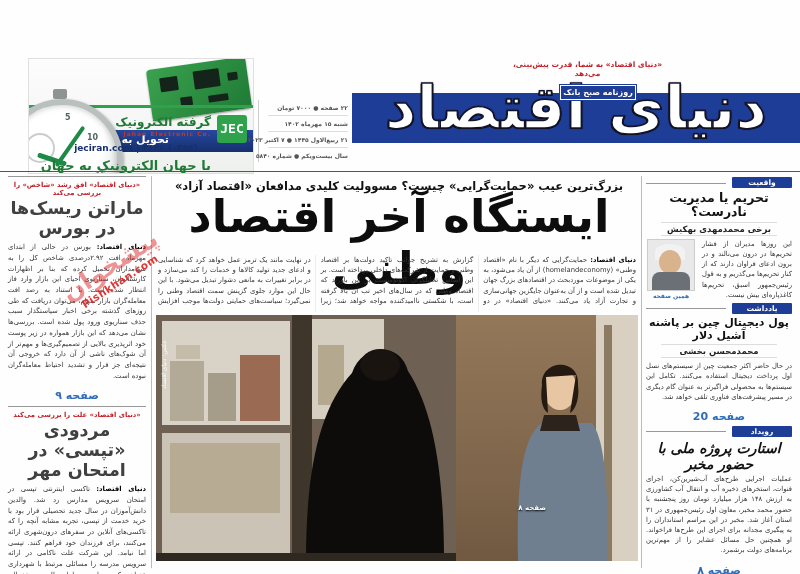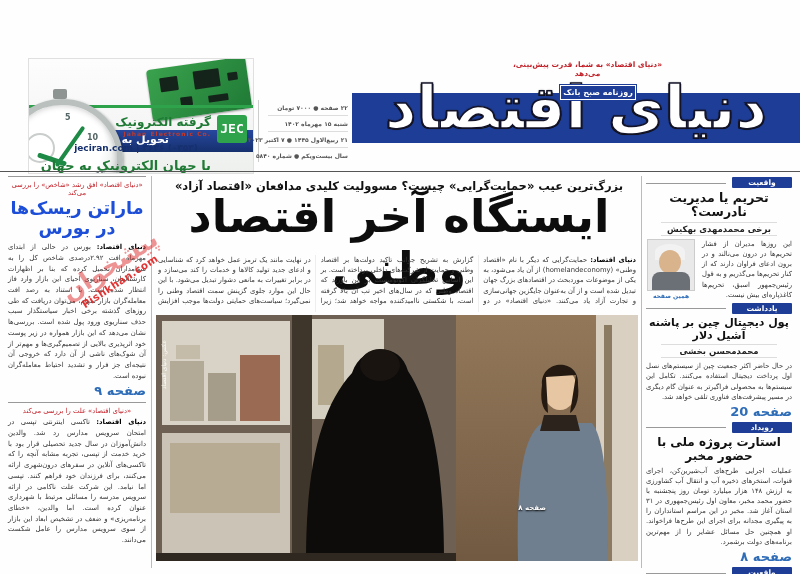--- a/index.html
+++ b/index.html
@@ -51,25 +51,25 @@
       color:#fff;font-weight:bold;font-size:13px;text-align:center;line-height:28px;font-family:"DejaVu Sans Mono",monospace;}
   #ad-brand-fa{position:absolute;right:42px;top:56px;font-size:12px;font-weight:bold;color:#1f7a35;}
   #ad-brand-en{position:absolute;right:42px;top:71px;font-size:6px;font-weight:bold;color:#c0392b;letter-spacing:1px;direction:ltr;}
   #ad-contact{position:absolute;right:42px;top:84px;font-size:9px;font-weight:bold;color:#16306e;direction:ltr;text-align:center;width:150px;}
   #ad-tagline{position:absolute;right:42px;top:99px;font-size:13px;font-weight:bold;color:#1f7a35;}
   
   .vline{width:1px;background:#bbb;}
   
   #lcol{left:8px;top:176px;width:138px;}
   .l-art{border-top:1px solid #999;padding-top:4px;margin-bottom:4px;}
-  .kicker-red{font-size:6.8px;font-weight:normal;color:#c22028;text-align:center;margin-bottom:2px;}
-  .l-title{font-size:17.5px;line-height:1.12;font-weight:bold;color:#1d4ed8;text-align:center;margin:1px 0 4px;}
+  .kicker-red{font-size:6.8px;font-weight:bold;color:#c22028;text-align:center;margin-bottom:2px;}
+  .l-title{font-size:17.5px;line-height:1.12;font-weight:bold;color:#404040;text-align:center;margin:1px 0 4px;}
   .small-body{font-size:6.9px;line-height:1.55;text-align:justify;color:#333;}
   .small-body b{color:#000;}
-  .page-link{font-size:13px;font-weight:bold;color:#2f6db8;text-align:right;margin-top:2px;}
+  .page-link{font-size:11px;font-weight:bold;color:#2f6db8;text-align:center;margin-top:8px;}
   
   #watermark{left:48px;top:252px;width:130px;text-align:center;transform:rotate(-33deg);z-index:6;color:#e02b2b;}
   #watermark .fa{font-size:25px;font-weight:bold;opacity:.5;line-height:1;}
   #watermark .en{font-size:10.5px;font-weight:bold;opacity:.95;direction:ltr;letter-spacing:.5px;}
   
   #c-kicker{left:160px;top:179px;width:478px;font-size:11.5px;font-weight:bold;color:#111;text-align:center;}
   #c-headline{left:156px;top:191px;width:486px;font-size:45px;font-weight:bold;color:#0d0d0d;
       text-align:center;letter-spacing:-1px;line-height:1.15;}
   #c-lead{left:158px;top:255px;width:478px;height:57px;column-count:3;column-gap:10px;
       column-rule:1px solid #eee;font-size:6.8px;line-height:1.5;text-align:justify;color:#333;overflow:hidden;}
@@ -160,20 +160,21 @@
       <div class="l-title">ماراتن ریسک‌ها در بورس</div>
       <div class="small-body">
         <b>دنیای اقتصاد:</b>
         <span>بورس در حالی از ابتدای مهرماه افت ۲.۹۲درصدی شاخص کل را به سهامداران تحمیل کرده که بنا بر اظهارات کارشناسان، سناریوی احیای این بازار وارد فاز انتظار شده است. با استناد به رصد افت معامله‌گران بازار سهام، می‌توان دریافت که طی روزهای گذشته برخی اخبار سیاستگذار سبب حذف سناریوی ورود پول شده است. بررسی‌ها نشان می‌دهد که این بازار همواره در زیر پوست خود اثرپذیری بالایی از تصمیم‌گیری‌ها و مهم‌تر از آن شوک‌های ناشی از آن دارد که خروجی آن نتیجه‌ای جز فرار و تشدید احتیاط معامله‌گران نبوده است.</span>
       </div>
       <div class="page-link">صفحه ۹</div>
     </div>
 
     <div class="l-art">
       <div class="kicker-red">«دنیای اقتصاد» علت را بررسی می‌کند</div>
+      <div class="l-title">مردودی «تپسی» در امتحان مهر</div>
       <div class="small-body">
         <b>دنیای اقتصاد:</b>
         <span>تاکسی اینترنتی تپسی در امتحان سرویس مدارس رد شد. والدین دانش‌آموزان در سال جدید تحصیلی قرار بود با خرید خدمت از تپسی، تجربه مشابه آنچه را که تاکسی‌های آنلاین در سفرهای درون‌شهری ارائه می‌کنند، برای فرزندان خود فراهم کنند. تپسی اما نیامد. این شرکت علت ناکامی در ارائه سرویس مدرسه را مسائلی مرتبط با شهرداری عنوان کرده است. اما والدین، «خطای برنامه‌ریزی» و ضعف در تشخیص ابعاد این بازار از سوی سرویس مدارس را عامل شکست می‌دانند.</span>
       </div>
 
     </div>
 
   </div>
 
   <div class="abs" id="watermark">
@@ -258,21 +259,21 @@
       <div class="r-title" style="font-size:11px;">پول دیجیتال چین بر پاشنه آشیل دلار</div>
       <div class="r-author">محمدمحسن بخشی</div>
       <div class="r-body">در حال حاضر اکثر جمعیت چین از سیستم‌های نسل اول پرداخت دیجیتال استفاده می‌کنند. تکامل این سیستم‌ها به محصولی فراگیرتر به عنوان گام دیگری در مسیر پیشرفت‌های فناوری تلقی خواهد شد.</div>
       <div class="page-link">صفحه 20</div>
     </div>
 
     <div>
       <div class="block-head">
         <span class="block-label">رویداد</span>
       </div>
-      <div class="r-title" style="font-size:12px;">استارت پروژه ملی با حضور مخبر</div>
+      <div class="r-title" style="font-size:14px;font-style:italic;">استارت پروژه ملی با حضور مخبر</div>
       <div class="r-body">عملیات اجرایی طرح‌های آب‌شیرین‌کن، اجرای قنوات، استخرهای ذخیره آب و انتقال آب کشاورزی به ارزش ۱۴۸ هزار میلیارد تومان روز پنجشنبه با حضور محمد مخبر، معاون اول رئیس‌جمهوری در ۳۱ استان آغاز شد. مخبر در این مراسم استانداران را به پیگیری مجدانه برای اجرای این طرح‌ها فراخواند. او همچنین حل مسائل عشایر را از مهم‌ترین برنامه‌های دولت برشمرد.</div>
       <div class="page-link">صفحه ۸</div>
     </div>
 
     <div>
       <div class="block-head">
         <span class="block-label">واقعیت</span>
       </div>
       <div class="r-title" style="font-size:11px;">خوش‌بینی بانک جهانی به «رشد» ایران</div>
 

